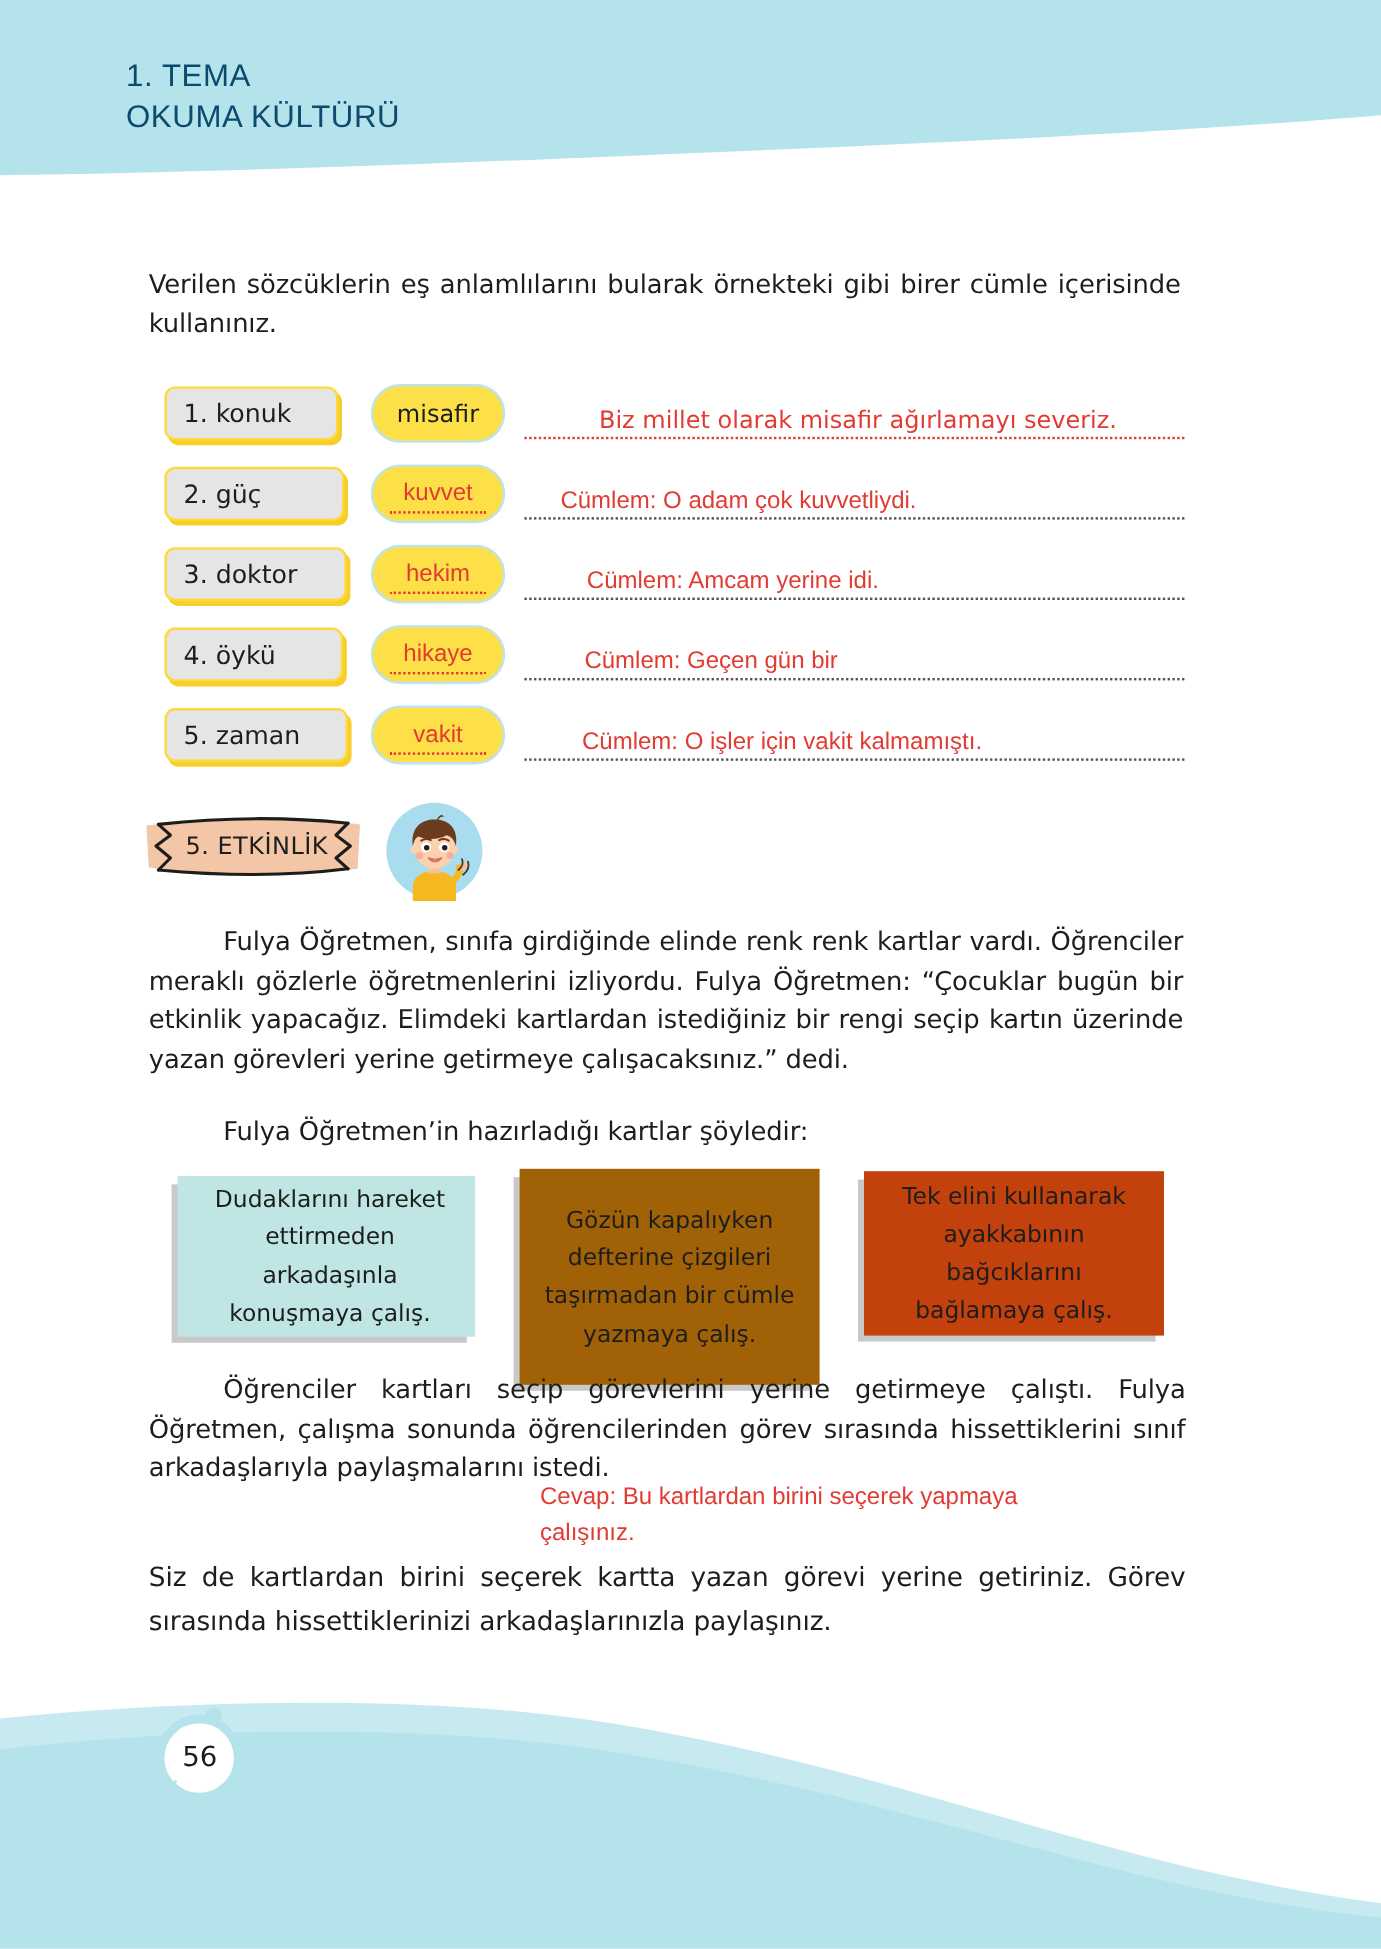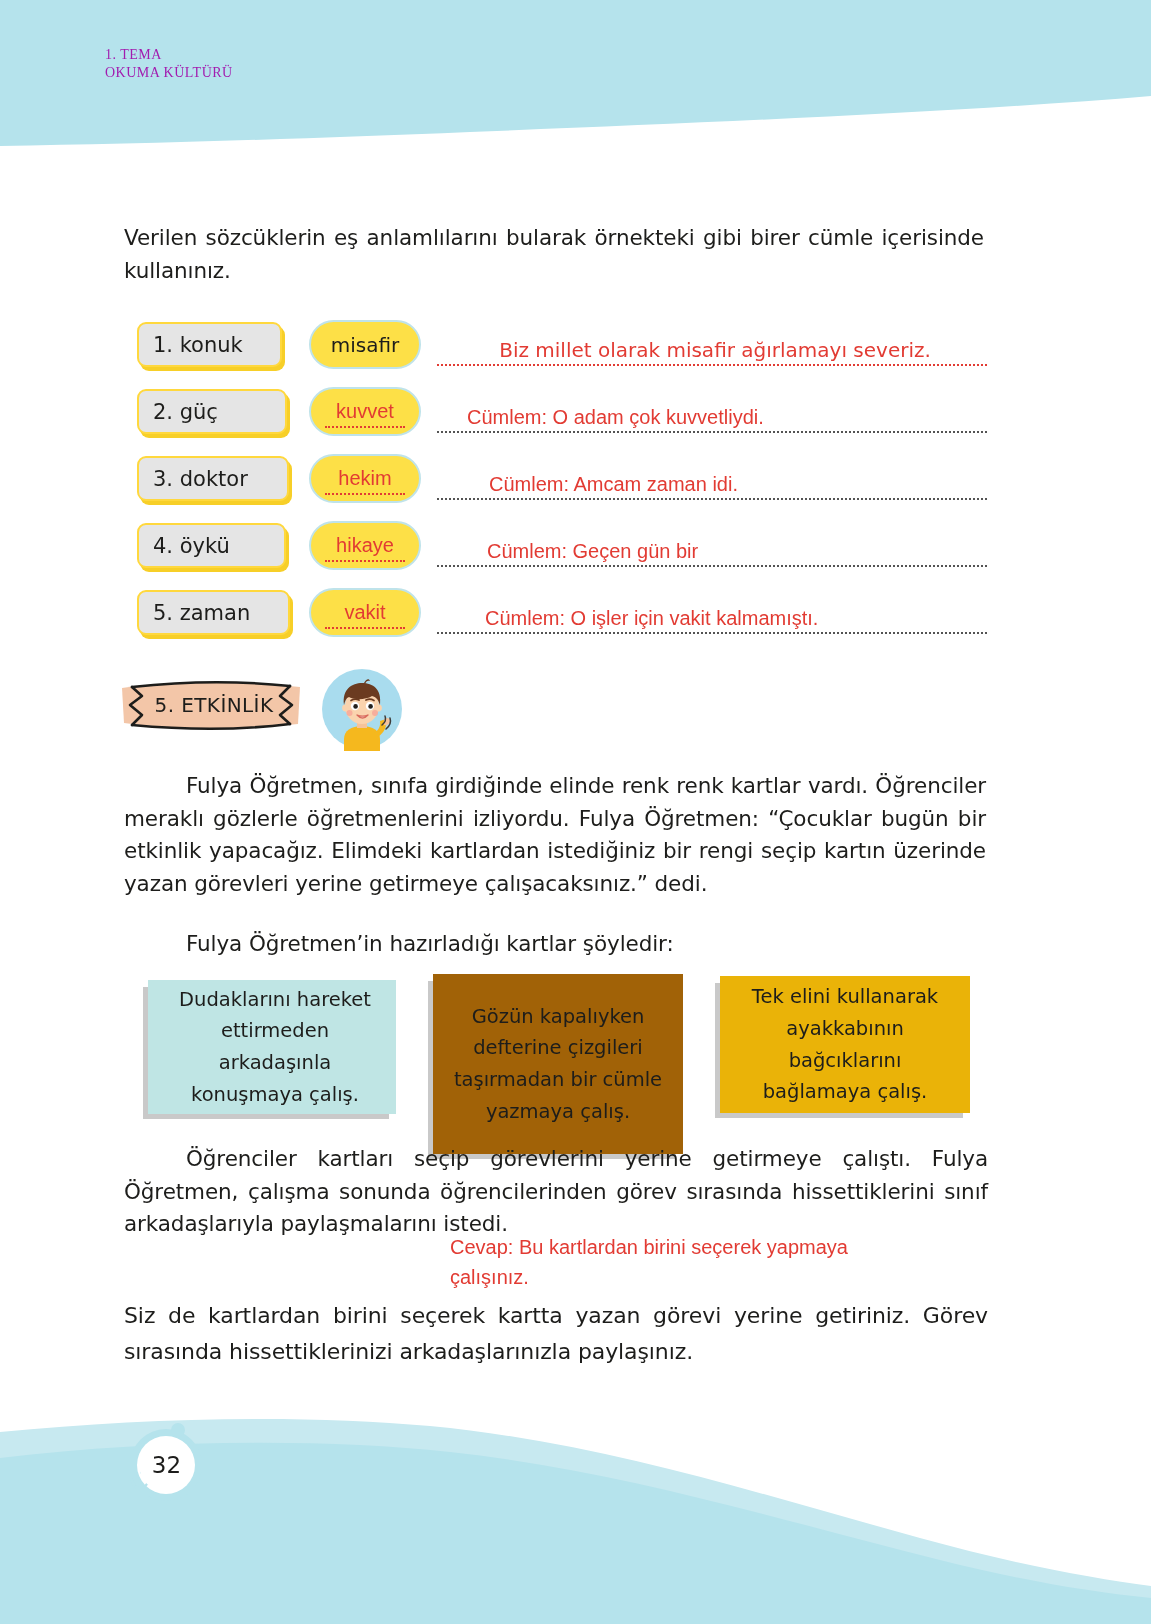--- a/index.html
+++ b/index.html
@@ -13,22 +13,22 @@
   }
   .page{position:absolute;inset:0;}
 
   
   .wave-top{position:absolute;top:0;left:0;width:1151px;height:150px;z-index:0;}
   .wave-bottom{position:absolute;bottom:0;left:0;width:1151px;height:250px;z-index:0;}
 
   
   .header{position:absolute;top:46px;left:105px;z-index:3;}
   .header div{
-    font-family:Liberation Serif, serif;
-    font-size:14px;letter-spacing:.5px;color:#a21caf;line-height:1.32;
+    font-family:Liberation Sans, sans-serif;
+    font-size:26px;letter-spacing:.5px;color:#0c4a6e;line-height:1.32;
     font-weight:400;
   }
 
   
   .banner{position:absolute;z-index:3;height:54px;}
   .banner .ribbon{position:relative;width:100%;height:100%;}
   .banner .ribbon svg{position:absolute;top:0;left:0;}
   .banner .label{
     position:absolute;left:0;right:0;top:0;bottom:0;
     display:flex;align-items:center;justify-content:center;
@@ -123,21 +123,21 @@
     box-sizing:border-box;
     display:flex;align-items:center;justify-content:center;
     text-align:center;
     font-family:"DejaVu Sans",sans-serif;
     font-size:19.5px;line-height:1.62;color:#1d1d1b;
     padding:10px 14px;
     box-shadow:-6px 6px 0 -1px #c9c9c9;
   }
   #card-1{left:0;width:248px;height:134px;background:#bfe5e4;margin-top:6px;padding-left:20px;}
   #card-2{left:285px;width:250px;height:180px;background:#a16207;}
-  #card-3{left:572px;width:250px;height:137px;background:#eab308;margin-top:2px;}
+  #card-3{left:572px;width:250px;height:137px;background:#c2410c;margin-top:2px;}
 
   
   .red-note{
     position:absolute;z-index:3;
     font-family:"Liberation Sans",sans-serif;
     font-size:20px;line-height:1.5;color:#e23b33;
   }
   #red-answer{top:1232px;left:450px;width:470px;}
 
   #closing{font-size:22px;line-height:1.62;}
@@ -194,21 +194,21 @@
       </div>
     </div>
 
     <div class="ex-row">
       <div class="word-box">3. doktor</div>
       <div class="pill filled">
         <span>hekim</span>
         <span class="uline"></span>
       </div>
       <div class="ans">
-        <div class="txt c-b">Cümlem: Amcam zaman idi.</div>
+        <div class="txt c-b">Cümlem: Amcam yerine idi.</div>
         <div class="line"></div>
       </div>
     </div>
 
     <div class="ex-row">
       <div class="word-box">4. öykü</div>
       <div class="pill filled">
         <span>hikaye</span>
         <span class="uline"></span>
       </div>
@@ -310,15 +310,15 @@
     <path d="M0,58 C140,44 300,40 430,52 C600,68 760,120 920,164 C1010,189 1090,204 1151,212 L1151,250 L0,250 Z" fill="#c7e9f0"></path>
     <path d="M0,84 C150,66 320,64 450,78 C620,96 780,146 940,186 C1020,206 1090,218 1151,224 L1151,250 L0,250 Z" fill="#b5e3ec"></path>
   </svg>
 
   <svg style="position:absolute;left:120px;top:1418px;width:96px;height:96px;z-index:4;" viewBox="0 0 96 96">
     <circle cx="46" cy="47" r="36" fill="#b5e3ec"></circle>
     <circle cx="46" cy="47" r="29" fill="#ffffff"></circle>
     <circle cx="58" cy="12" r="7" fill="#b5e3ec"></circle>
     <path d="M12,62 a8,8 0 1,0 8,-8" fill="none" stroke="#b5e3ec" stroke-width="2.4"></path>
   </svg>
-  <div class="pagenum">32</div>
+  <div class="pagenum">56</div>
 
 </div>
 
 </body></html>

